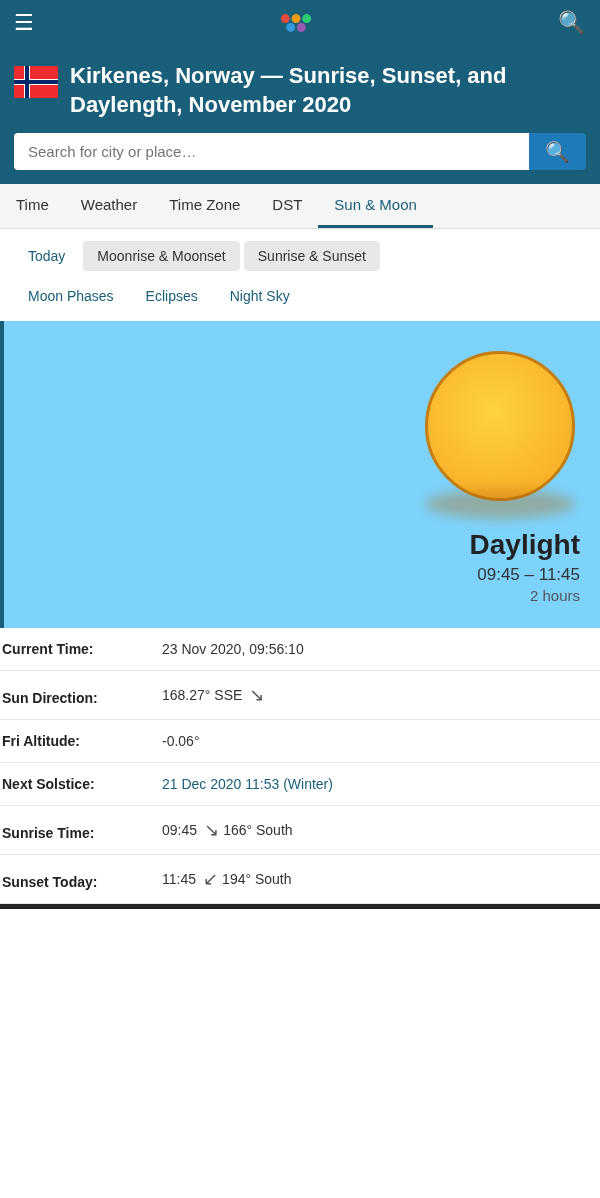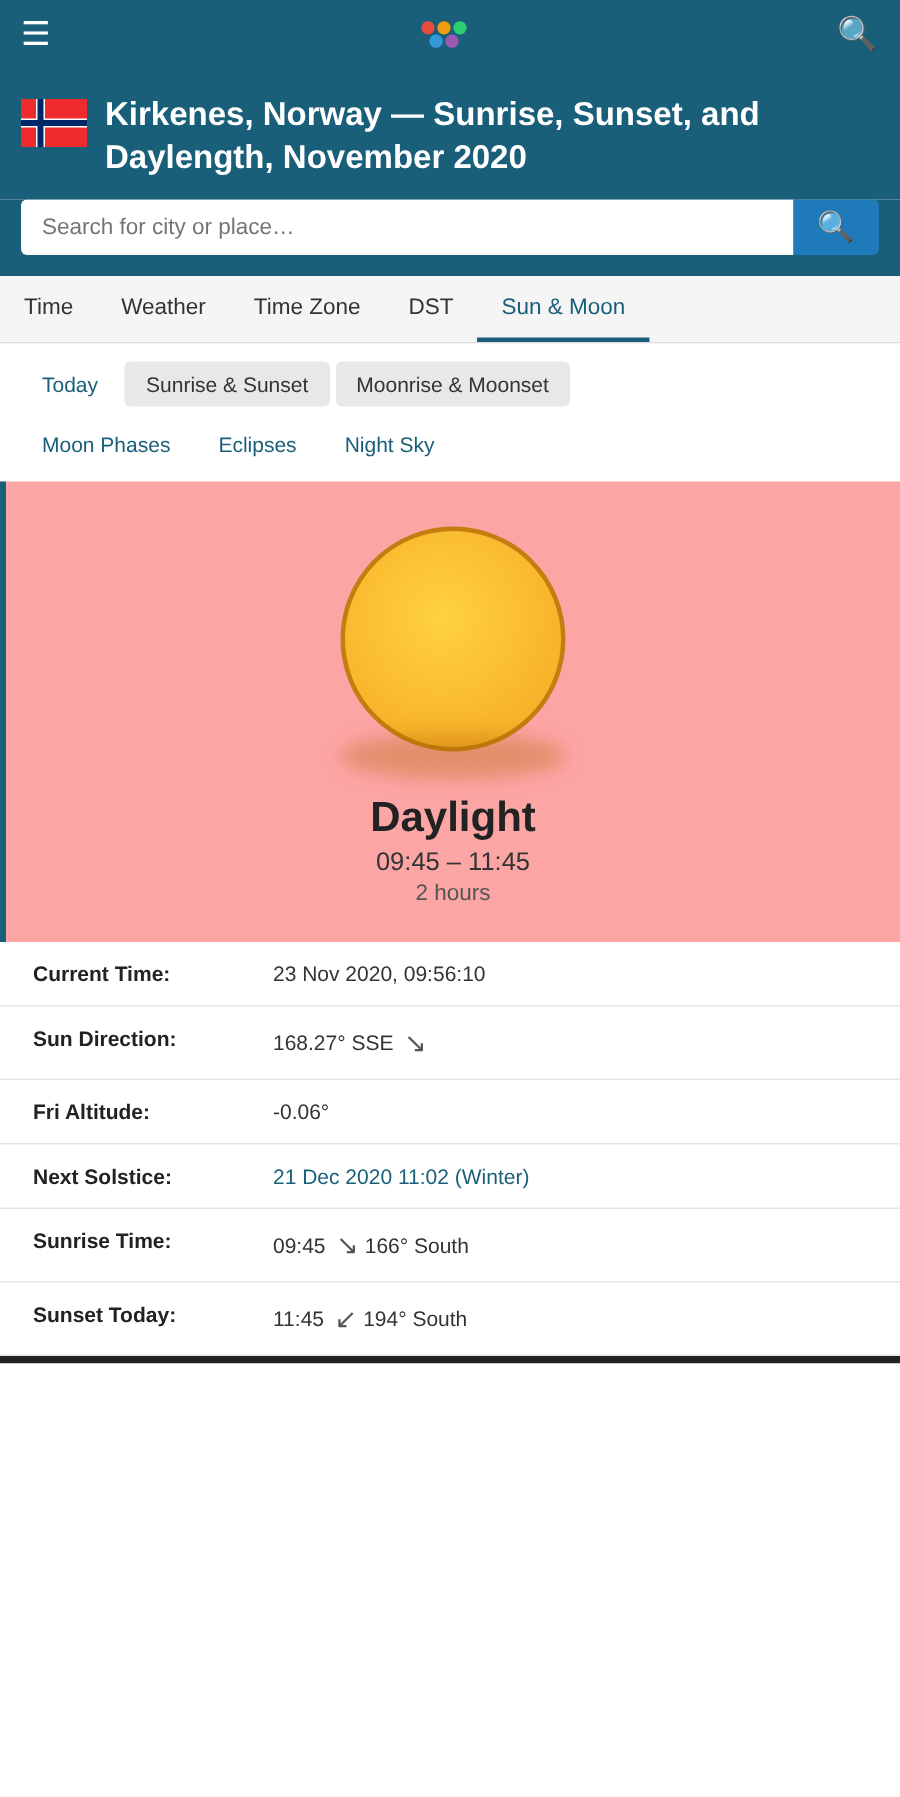--- a/index.html
+++ b/index.html
@@ -144,27 +144,27 @@
     .sub-tab-row2 {
       display: flex;
       flex-wrap: wrap;
       gap: 4px;
       padding-bottom: 10px;
       margin-top: 10px;
     }
 
     
     .sun-area {
-      background: #fca5a5;
+      background: #7dd3fc;
       border-left: 4px solid #1a5f7a;
       margin: 0;
       padding: 30px 20px 24px;
       display: flex;
       flex-direction: column;
-      align-items: center;
+      align-items: flex-end;
     }
     .sun-graphic {
       width: 160px;
       height: 160px;
       position: relative;
       margin-bottom: 18px;
     }
     .sun-circle {
       width: 150px;
       height: 150px;
@@ -196,22 +196,22 @@
       color: #333;
       margin-bottom: 2px;
     }
     .daylight-duration {
       font-size: 15px;
       color: #555;
     }
     .info-row {
       border-bottom: 1px solid #e5e5e5;
       display: flex;
-      align-items: flex-start;
-      padding: 13px 22px;
+      align-items: flex-end;
+      padding: 13px 2px;
     }
     .info-label {
       font-weight: bold;
       font-size: 14px;
       color: #222;
       min-width: 160px;
       flex-shrink: 0;
     }
     .info-value {
       font-size: 14px;
@@ -280,22 +280,22 @@
   <a class="nav-tab">Time</a>
   <a class="nav-tab">Weather</a>
   <a class="nav-tab">Time Zone</a>
   <a class="nav-tab">DST</a>
   <a class="nav-tab active">Sun &amp; Moon</a>
 </div>
 
 <div class="sub-tabs">
   <div class="sub-tab-row">
     <a class="sub-tab">Today</a>
+    <a class="sub-tab active">Moonrise &amp; Moonset</a>
     <a class="sub-tab active">Sunrise &amp; Sunset</a>
-    <a class="sub-tab active">Moonrise &amp; Moonset</a>
   </div>
   <div class="sub-tab-row2">
     <a class="sub-tab">Moon Phases</a>
     <a class="sub-tab">Eclipses</a>
     <a class="sub-tab">Night Sky</a>
   </div>
 </div>
 
 <div class="sun-area">
   <div class="sun-graphic">
@@ -324,21 +324,21 @@
 
   <div class="info-row">
     <span class="info-label">Fri Altitude:</span>
     <span class="info-value">-0.06°</span>
   </div>
 
 
   <div class="info-row">
     <span class="info-label">Next Solstice:</span>
     <span class="info-value">
-      <a class="link">21 Dec 2020 11:02 (Winter)</a>
+      <a class="link">21 Dec 2020 11:53 (Winter)</a>
     </span>
   </div>
 
   <div class="info-row">
     <span class="info-label">Sunrise Time:</span>
     <span class="info-value">
       <span>09:45</span>
       <span class="arrow-down">↘</span>
       <span>166° South</span>
     </span>

